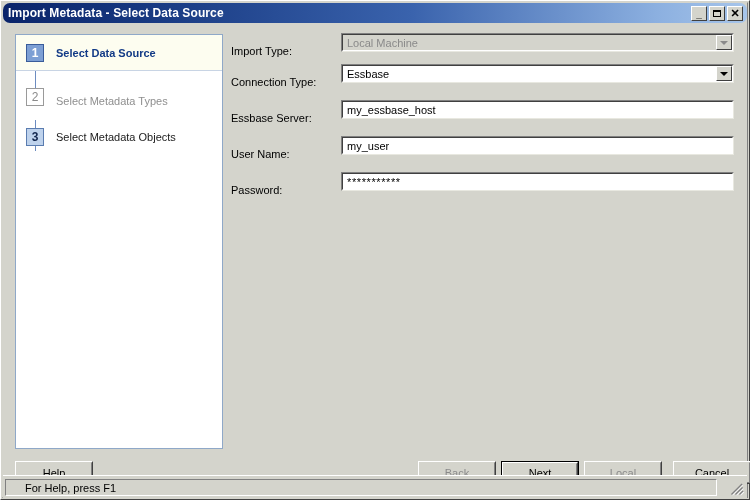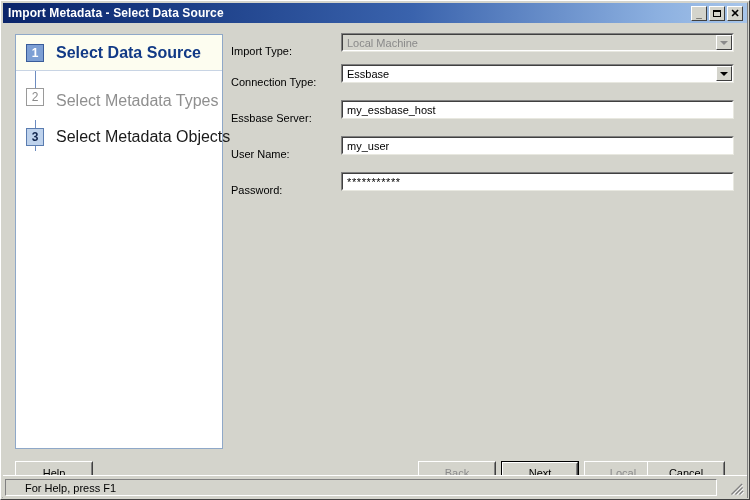--- a/index.html
+++ b/index.html
@@ -40,20 +40,21 @@
   }
 
   
   #titlebar {
     position: absolute;
     left: 2px; top: 2px;
     width: 744px; height: 20px;
     background: linear-gradient(to right, #0a246a 0%, #16377f 18%, #3a63ad 55%, #8cb0e0 88%, #a7c5ea 100%);
     display: flex;
     align-items: center;
+    border-radius: 7px;
   }
   #title-text {
     color: #ffffff;
     font-weight: bold;
     font-size: 12px;
     padding-left: 5px;
     letter-spacing: 0.1px;
     white-space: nowrap;
   }
   #titlebuttons {
@@ -148,21 +149,21 @@
     color: #8a8a8a;
     font-weight: normal;
   }
   .step-box.s3 {
     background: #bed2ec;
     border: 1px solid #5a7cb0;
     color: #11254d;
   }
   .step-label {
     margin-left: 12px;
-    font-size: 16px;
+    font-size: 11px;
     white-space: nowrap;
   }
   .step-label.l1 { color: #123a86; font-weight: bold; }
   .step-label.l2 { color: #8f8f8f; margin-top: 8px; }
   .step-label.l3 { color: #1a1a1a; }
 
   
   .connector {
     position: absolute;
     left: 19px;
@@ -302,21 +303,21 @@
     box-sizing: border-box;
     display: flex;
     align-items: center;
     justify-content: center;
   }
 
   #btn-help   { left: 12px;  top: 2px; }
   #btn-back   { left: 415px; top: 2px; }
   #btn-next   { left: 498px; top: 2px; }
   #btn-finish { left: 581px; top: 2px; }
-  #btn-cancel { left: 644px; top: 2px; }
+  #btn-cancel { left: 670px; top: 2px; }
 
   
   #statusbar {
     position: absolute;
     left: 2px; top: 474px;
     width: 744px; height: 22px;
     background: #d4d4cc;
     border-top: 1px solid #ffffff;
   }
   #status-field {

